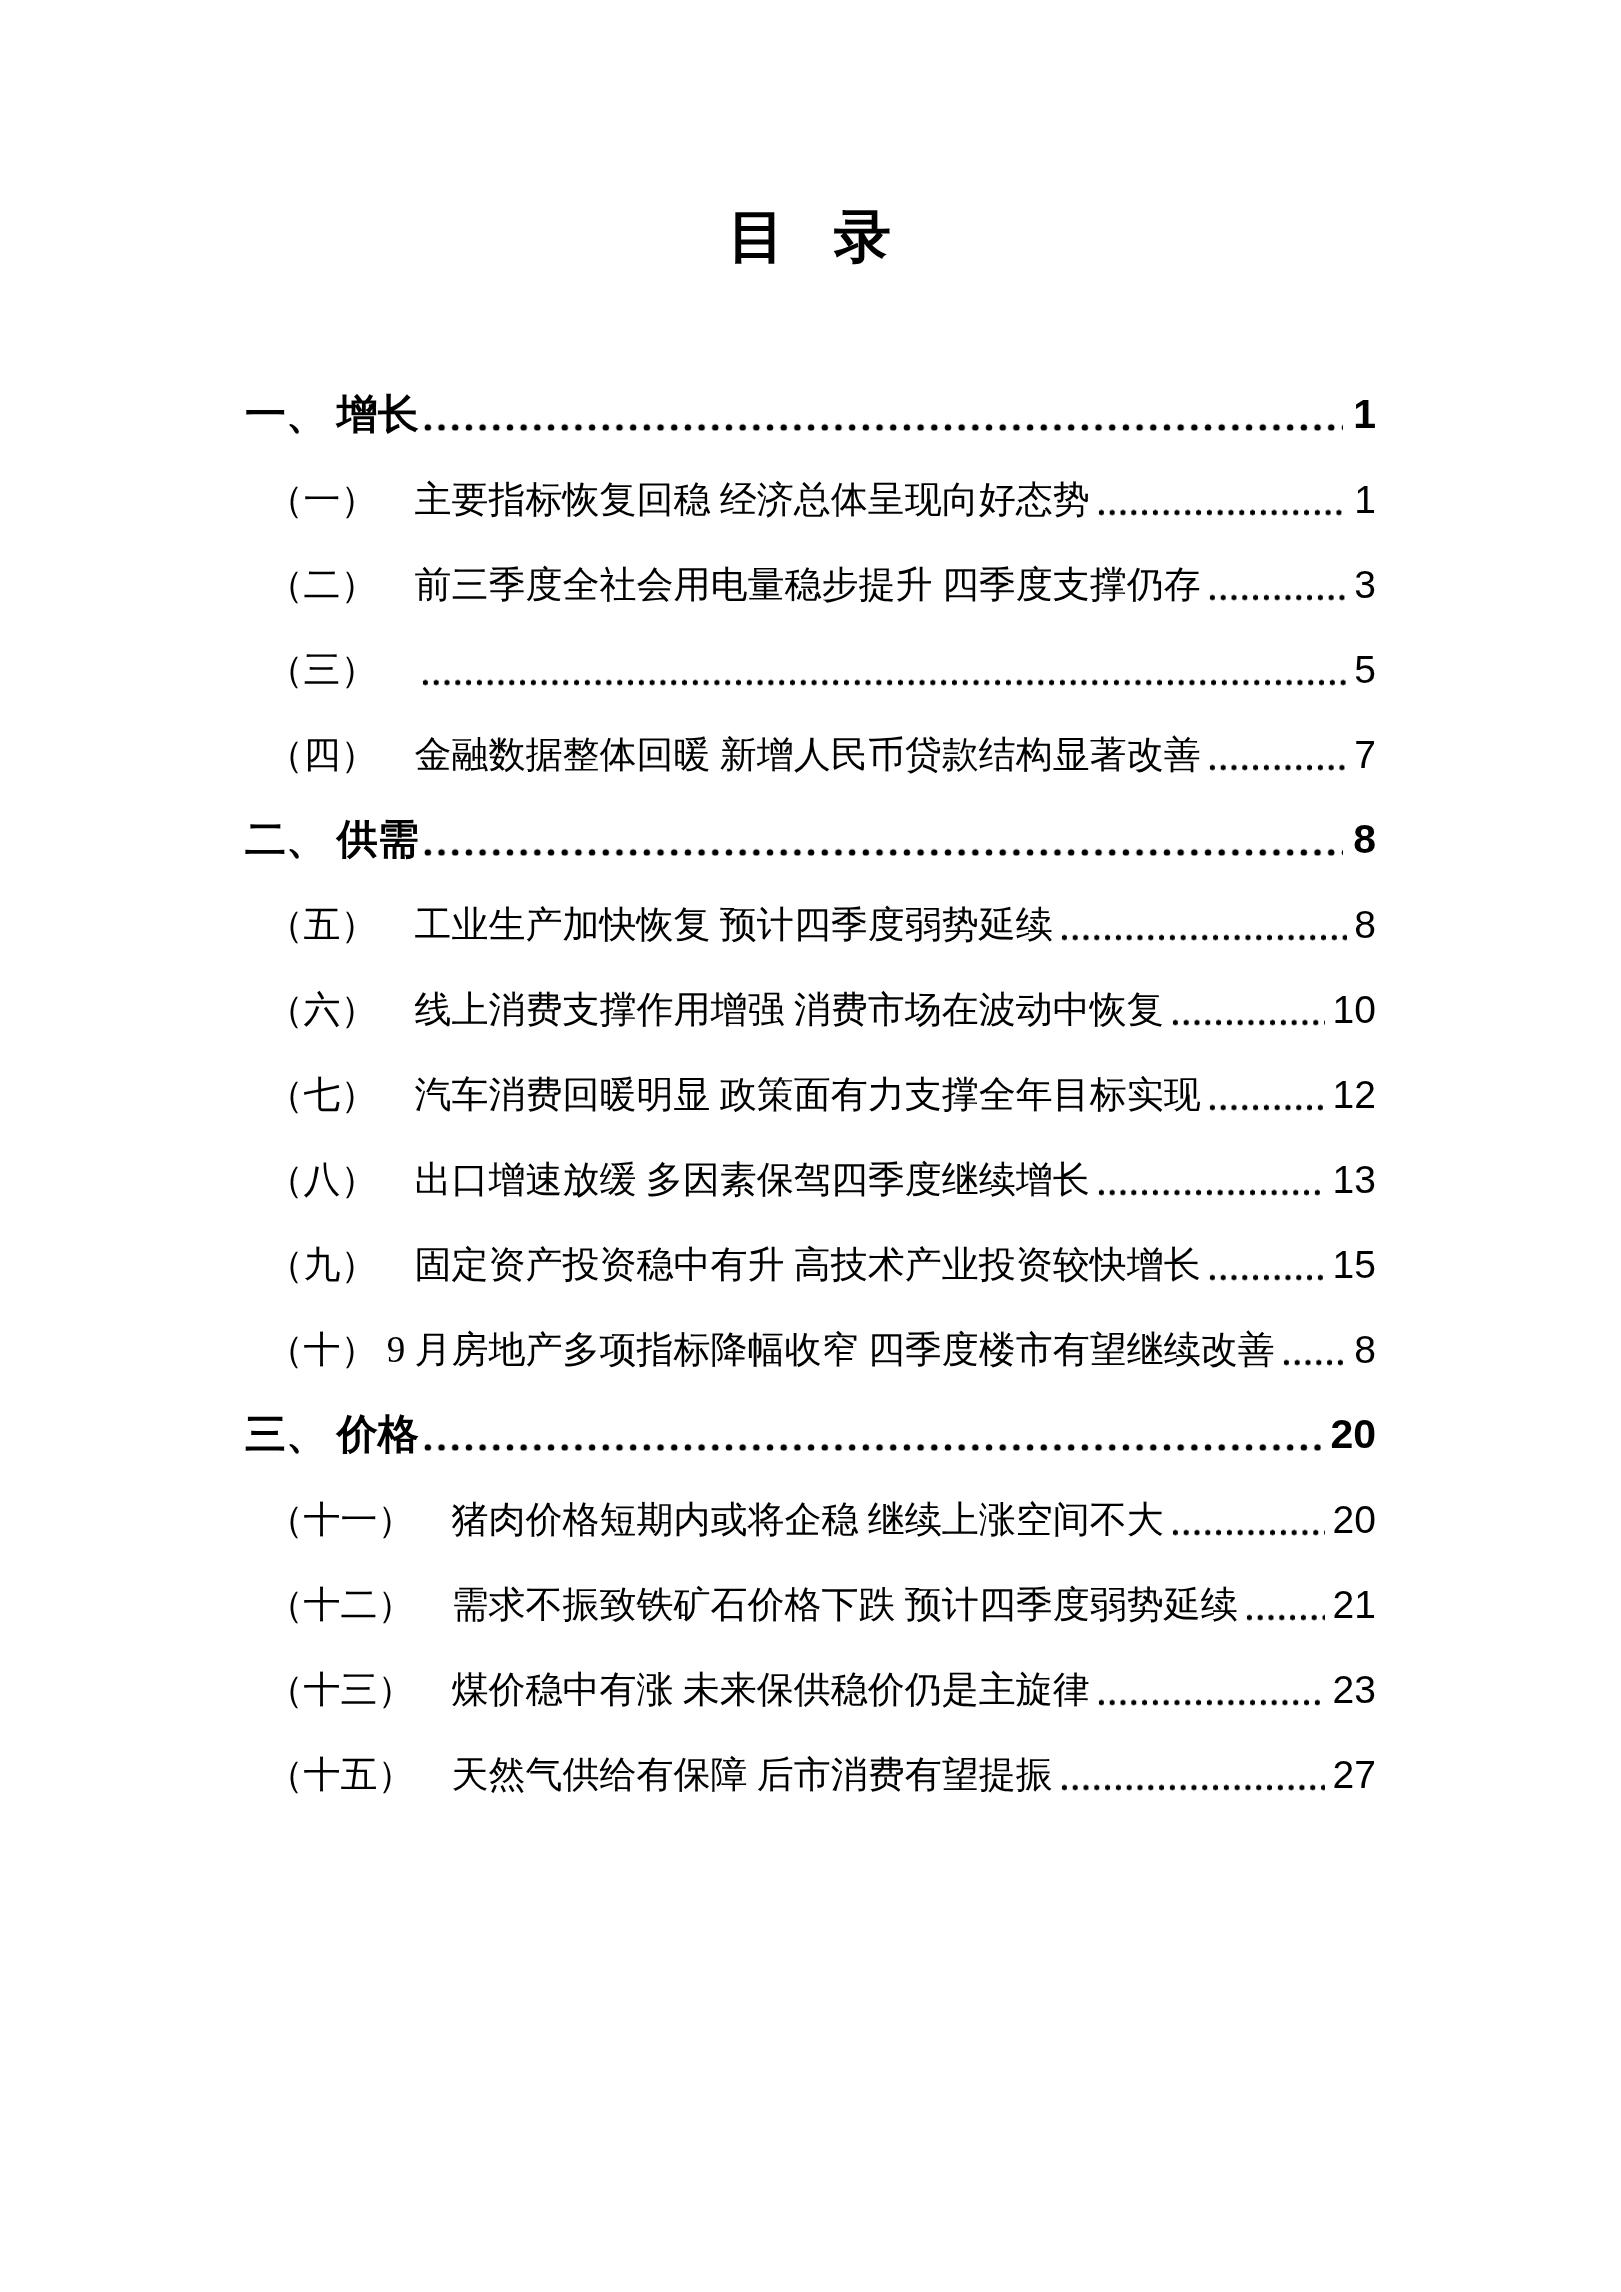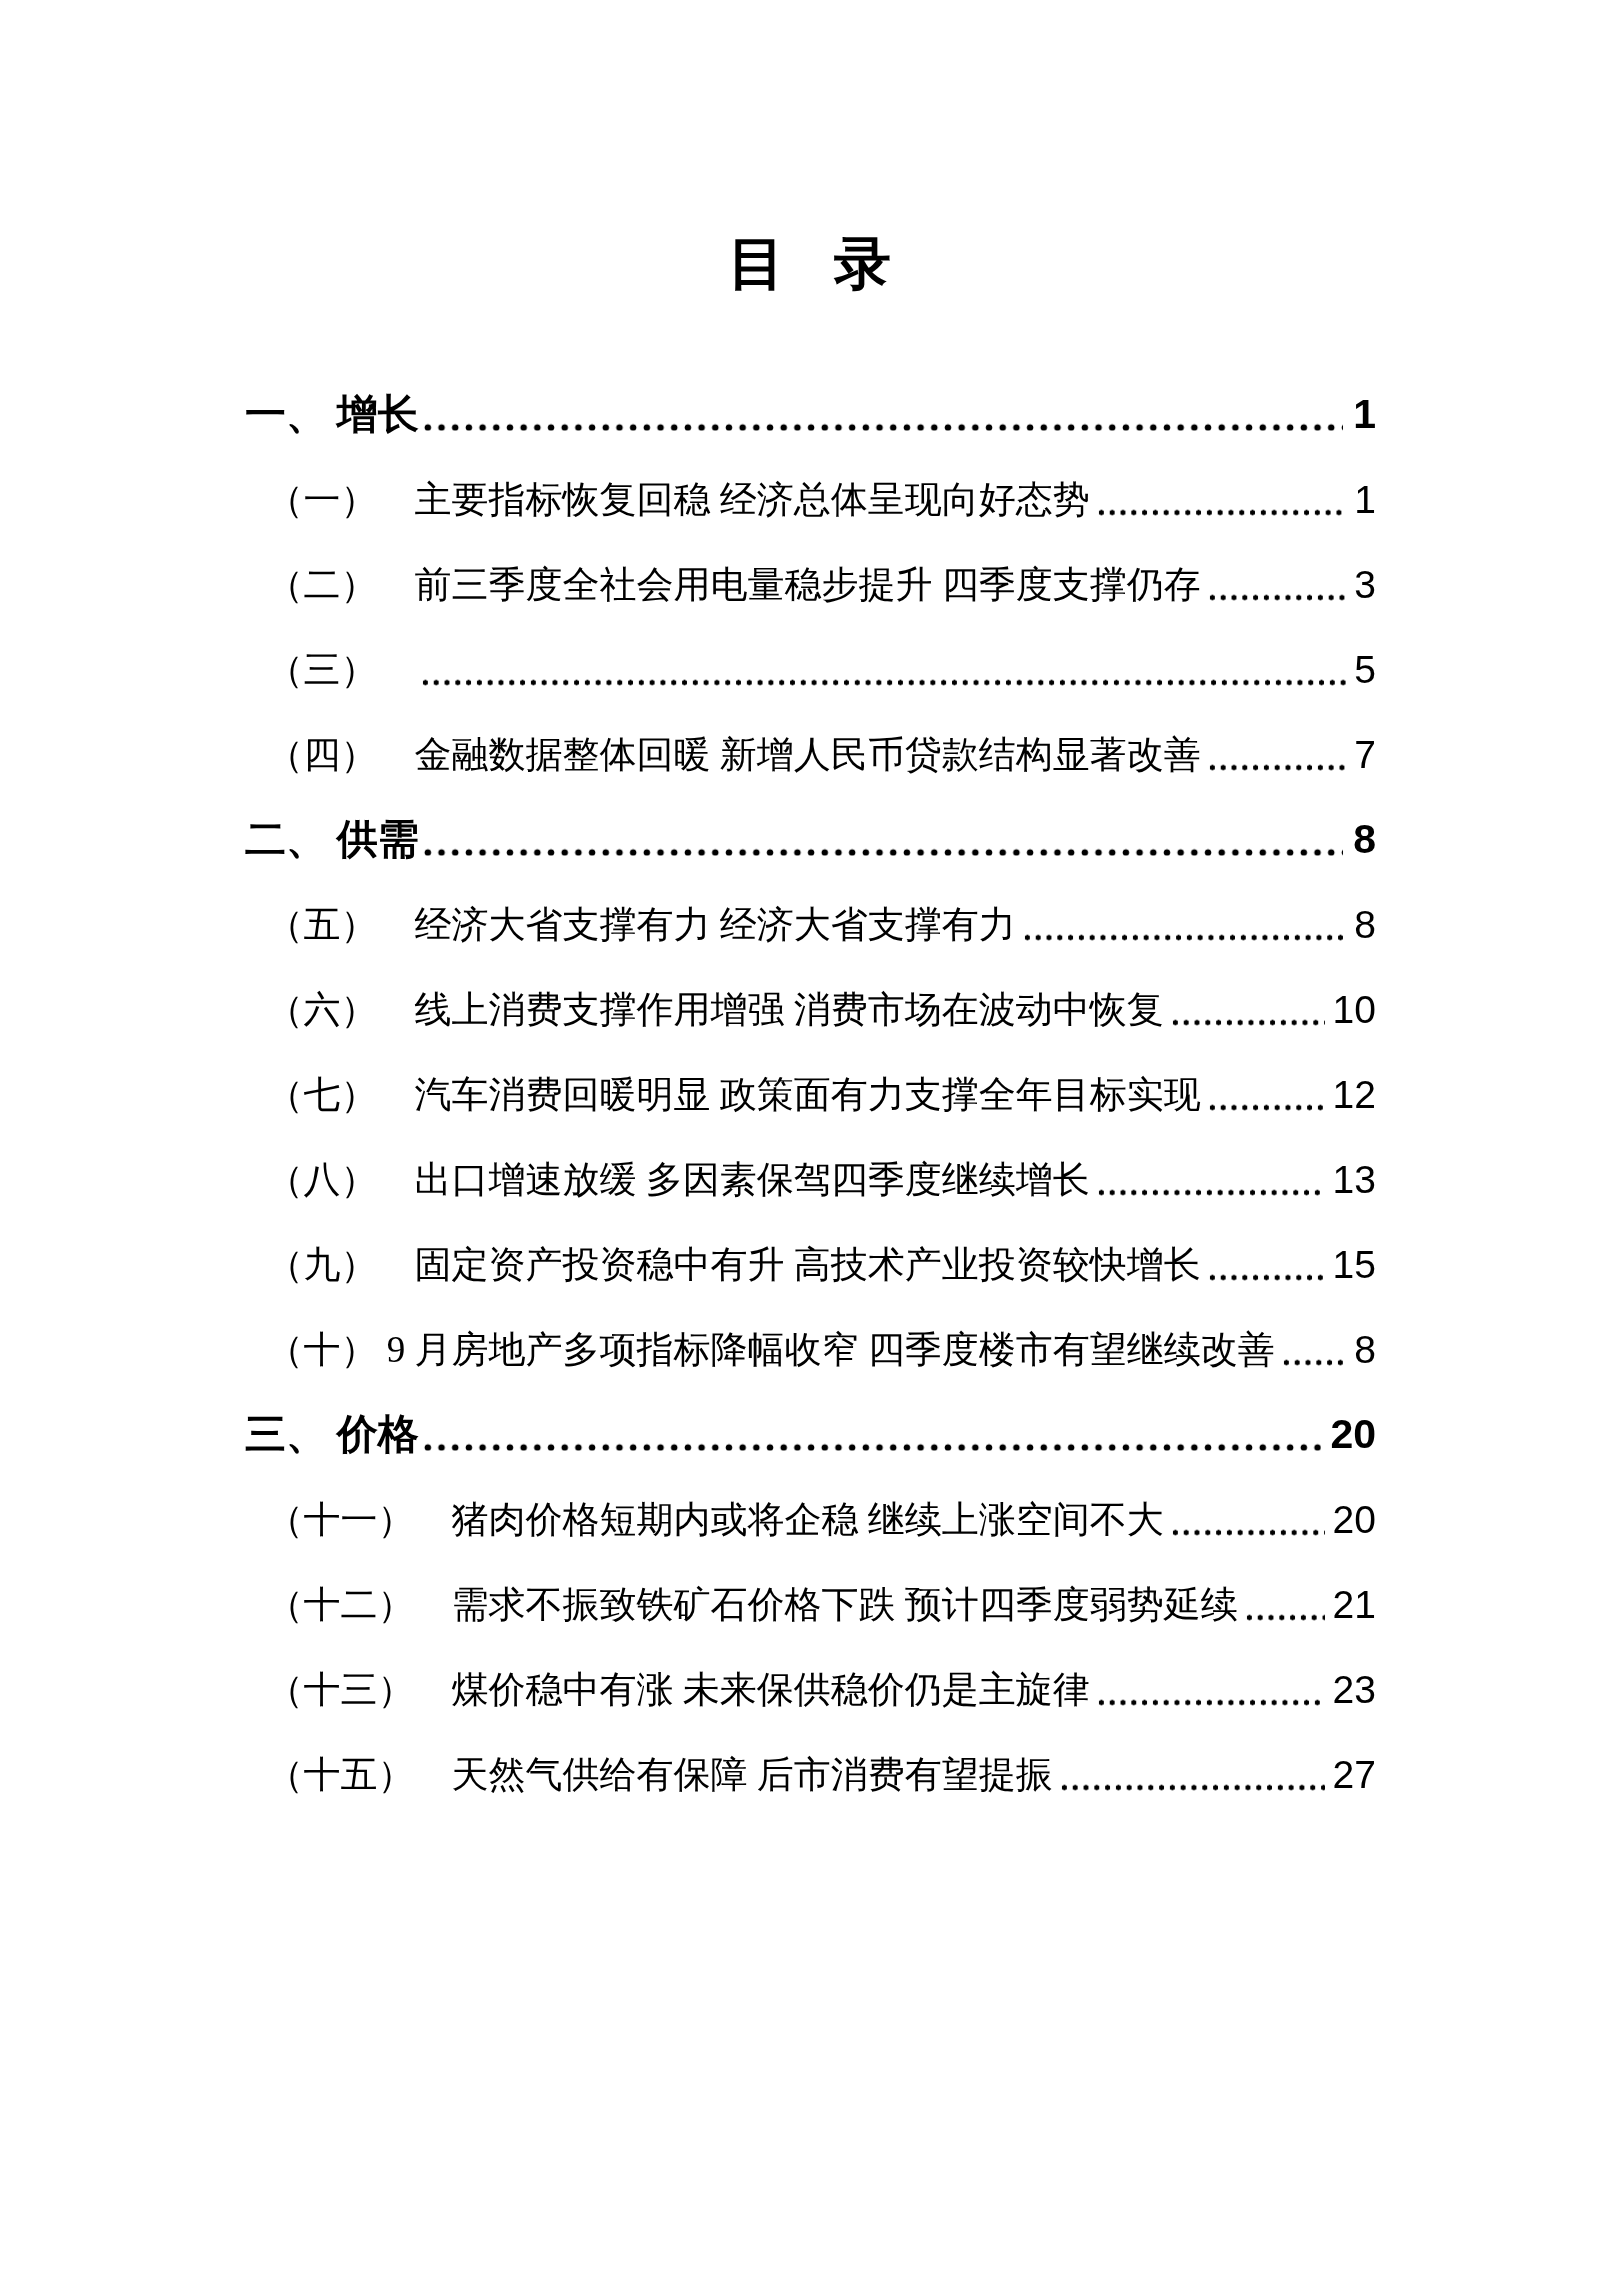--- a/index.html
+++ b/index.html
@@ -18,21 +18,20 @@
   .doc-title {
     position: absolute;
     top: 208px; left: 0; width: 100%;
     text-align: center;
     font-family: "Liberation Sans", sans-serif;
     font-weight: bold;
     font-size: 57px;
     line-height: 1;
     word-spacing: 29px;
     letter-spacing: 2px;
-    margin-top: 27px;
   }
   .toc {
     position: absolute;
     top: 372px; left: 245px; right: 245px;
   }
   .toc-row {
     display: flex;
     align-items: center;
     height: 85px;
     overflow: hidden;
@@ -117,21 +116,21 @@
 
       <div class="toc-row section">
         <span class="toc-num">二、</span>
         <span class="toc-title">供需</span>
         <span class="leader"></span>
         <span class="toc-page">8</span>
       </div>
 
       <div class="toc-row entry">
         <span class="toc-num">（五）　</span>
-        <span class="toc-title">经济大省支撑有力 经济大省支撑有力</span>
+        <span class="toc-title">工业生产加快恢复 预计四季度弱势延续</span>
         <span class="leader"></span>
         <span class="toc-page">8</span>
       </div>
 
       <div class="toc-row entry">
         <span class="toc-num">（六）　</span>
         <span class="toc-title">线上消费支撑作用增强 消费市场在波动中恢复</span>
         <span class="leader"></span>
         <span class="toc-page">10</span>
       </div>

